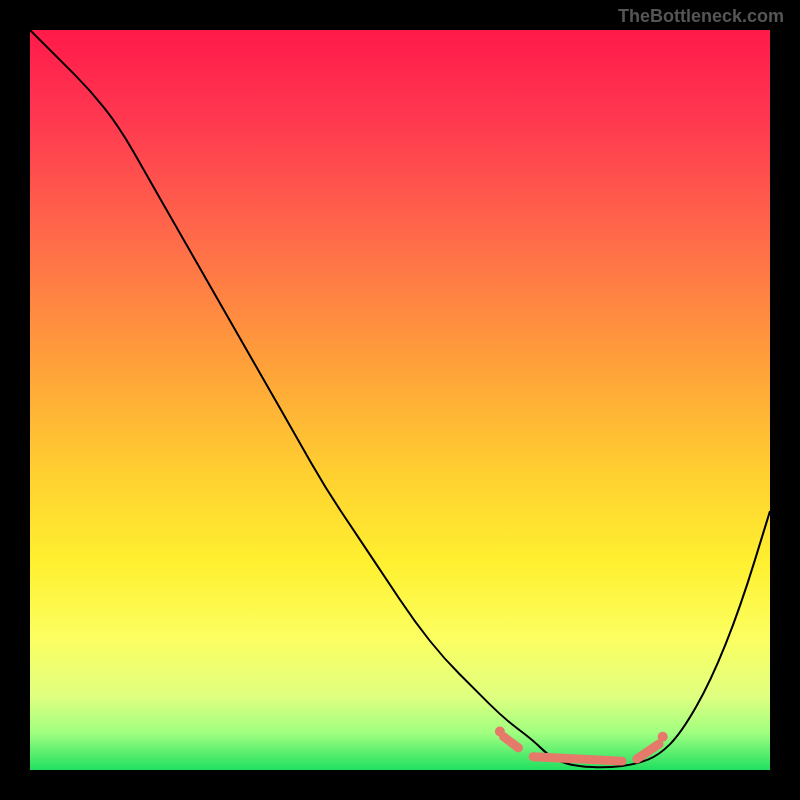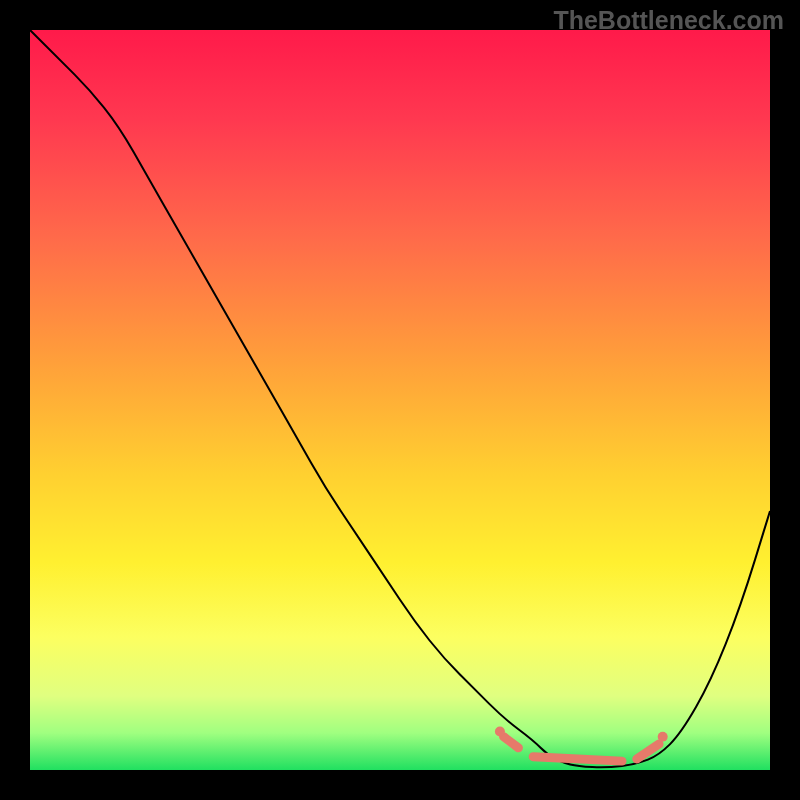--- a/index.html
+++ b/index.html
@@ -9,21 +9,21 @@
     height: 800px;
     background: #000;
     position: relative;
     font-family: Arial, sans-serif;
   }
   .watermark {
     position: absolute;
     top: 6px;
     right: 16px;
     color: #555;
-    font-size: 25px;
+    font-size: 18px;
     font-weight: bold;
     z-index: 10;
   }
   .plot-area {
     position: absolute;
     left: 30px;
     top: 30px;
     width: 740px;
     height: 740px;
     overflow: hidden;

